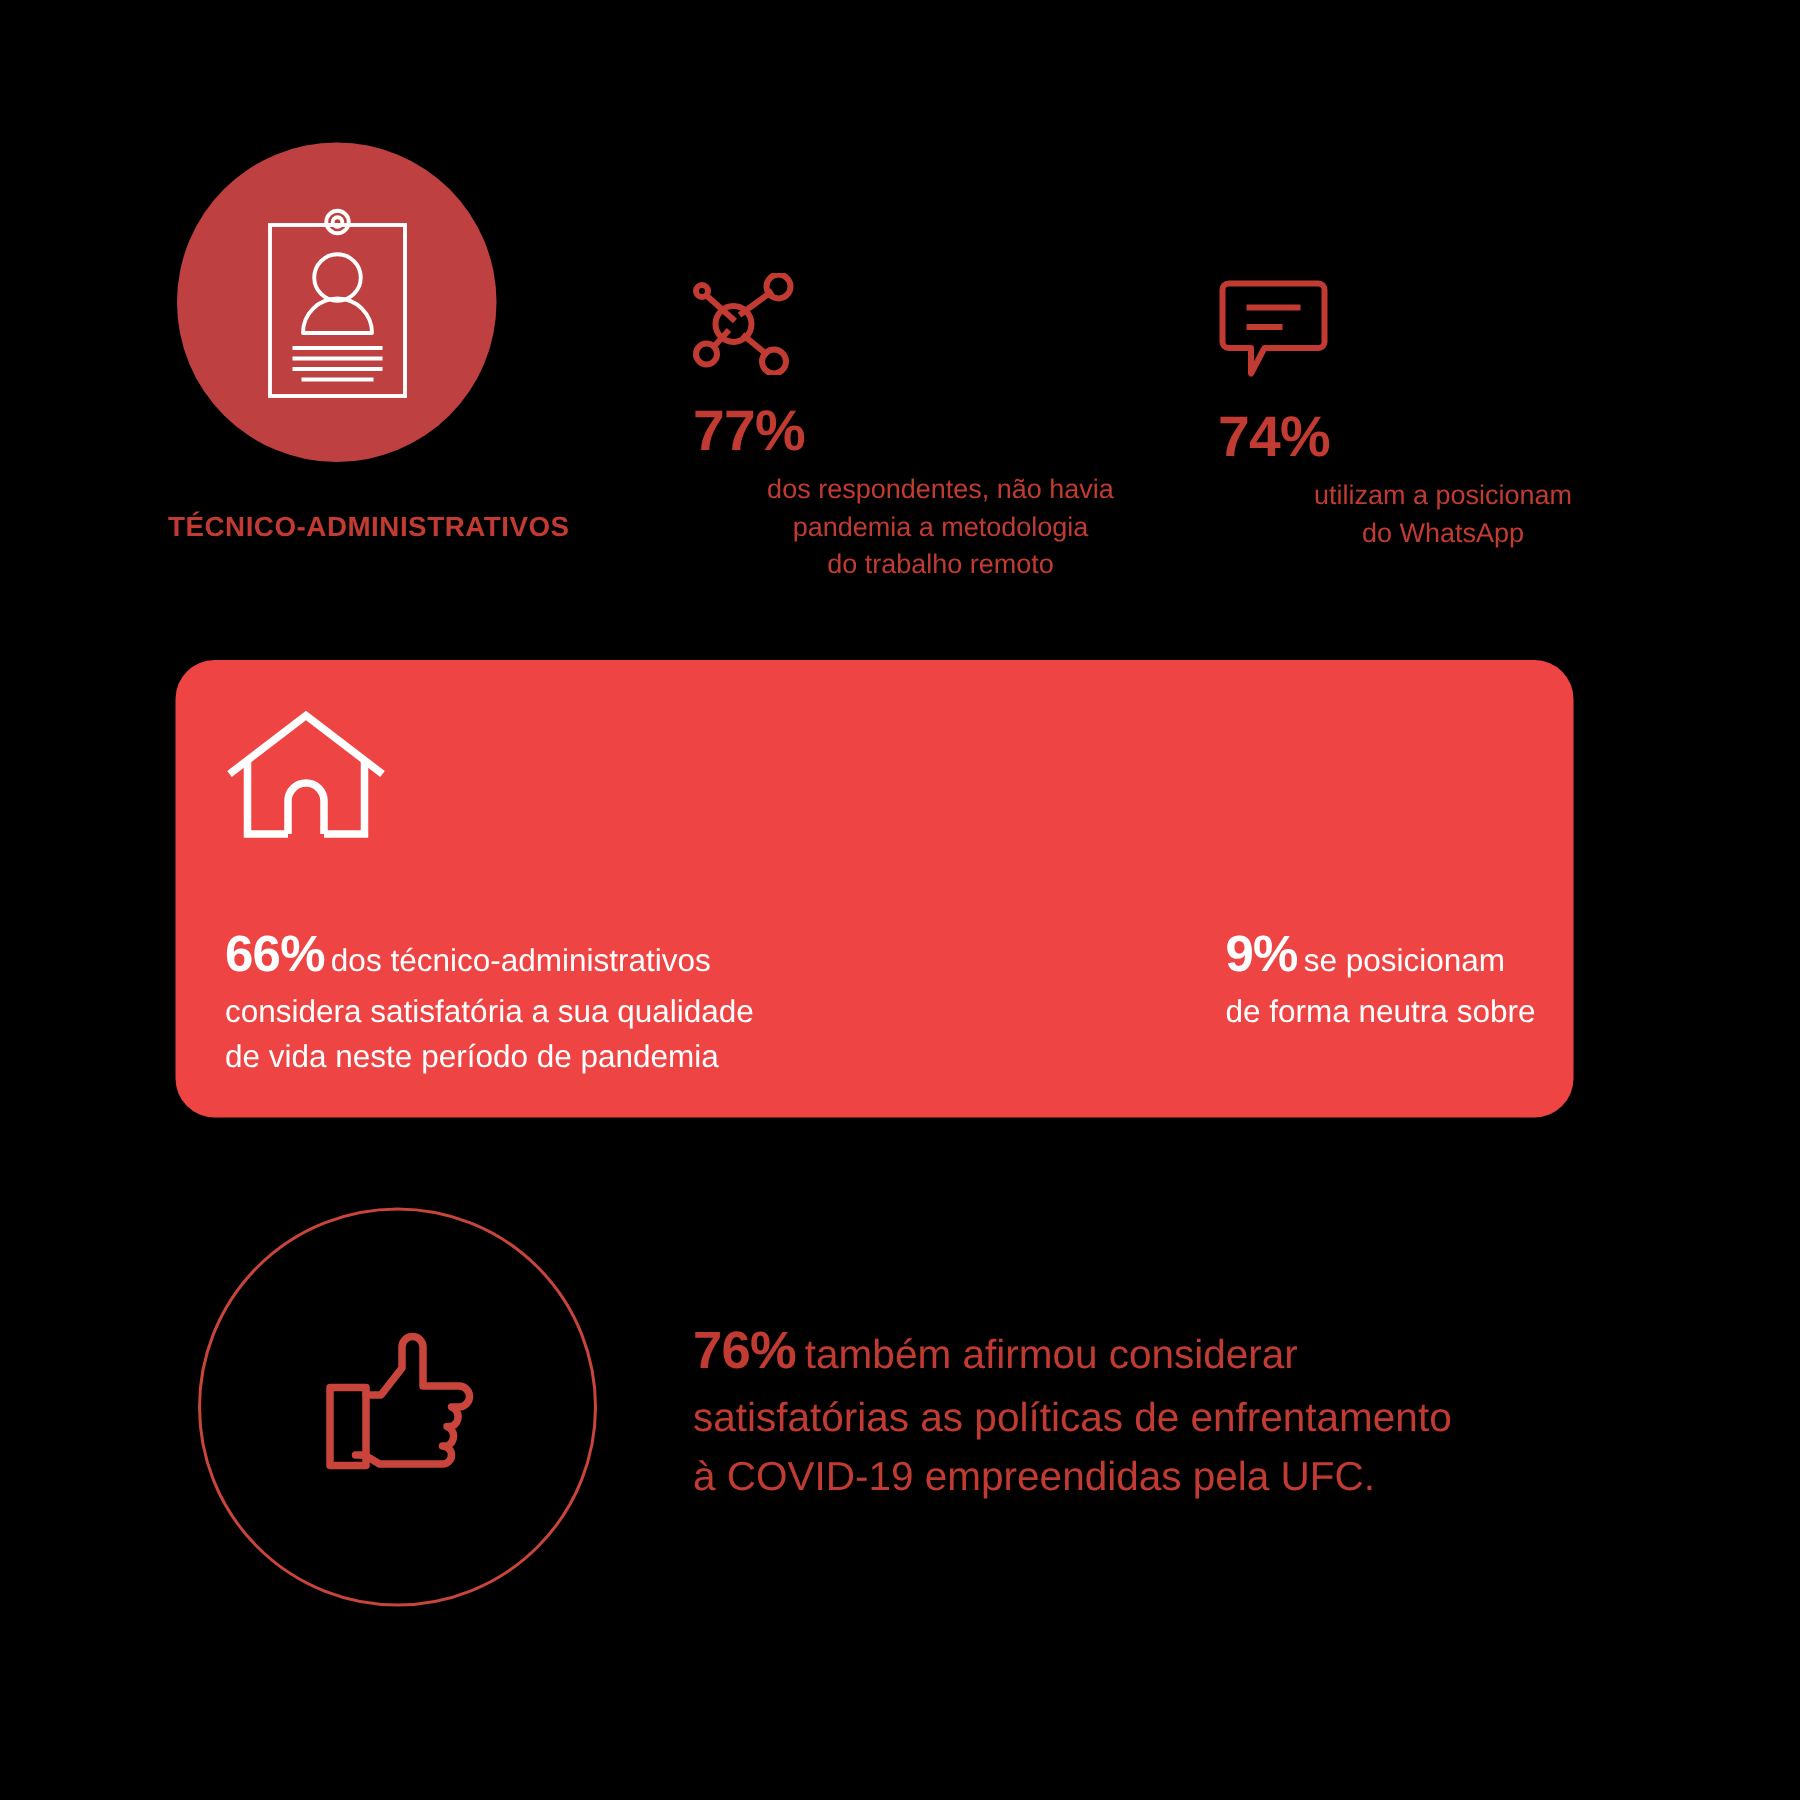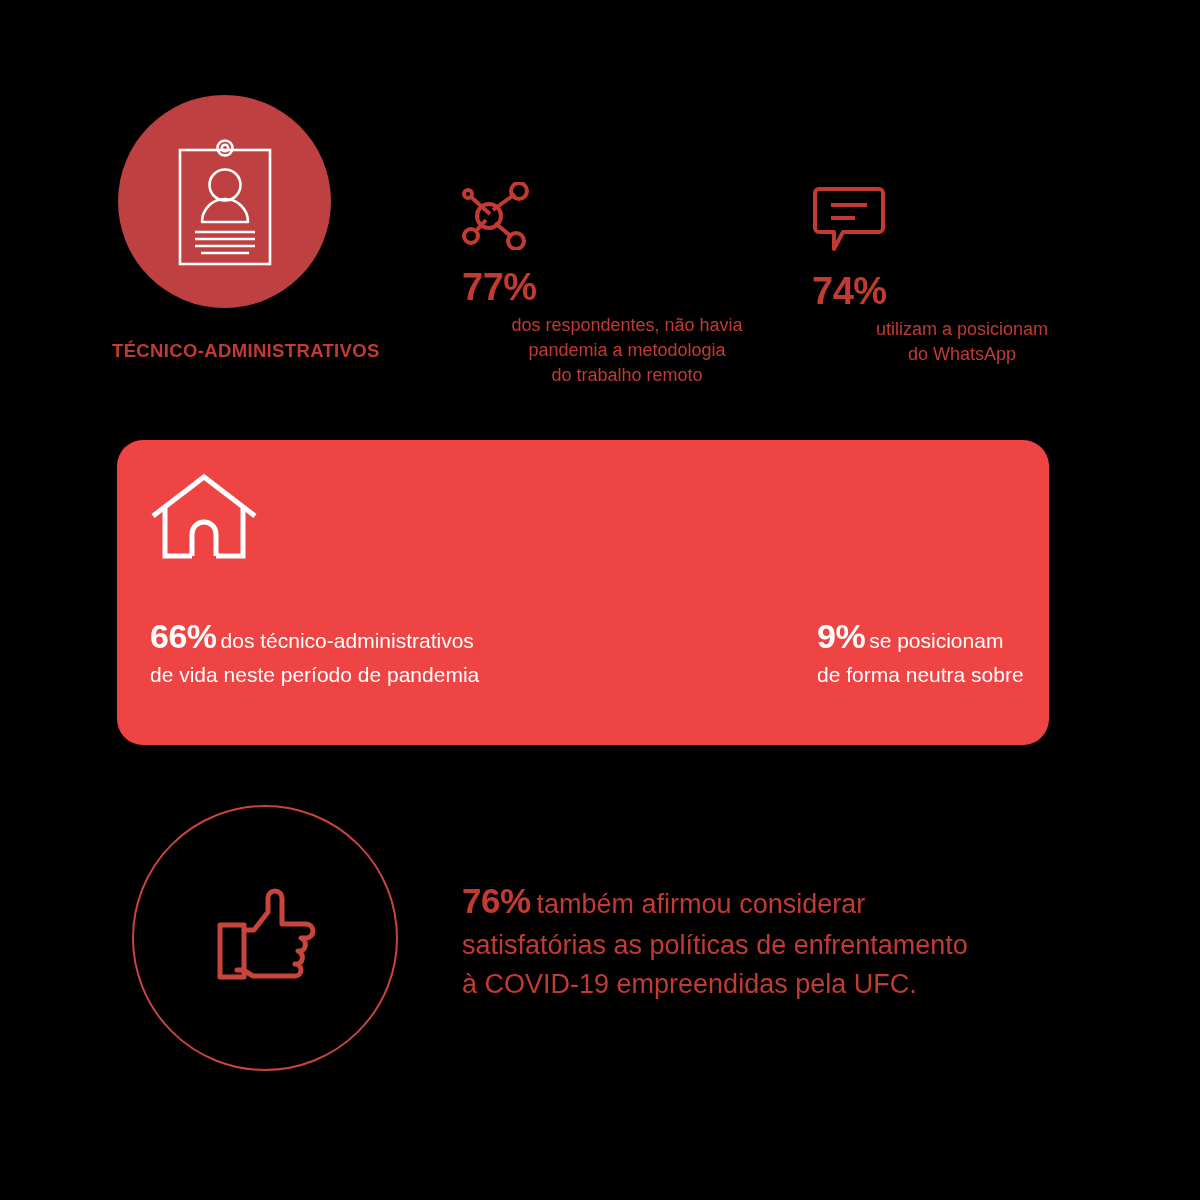--- a/index.html
+++ b/index.html
@@ -260,20 +260,21 @@
         <polyline points="93,36 93,84 66,84"></polyline>
 
         <path d="M42 84 v-22 a12 12 0 0 1 24 0 v22"></path>
       </svg>
     </span>
 
     <div class="panel-stat" id="panel-stat-quality">
       <p>
         <span class="big">66%</span><span>dos técnico-administrativos</span>
       </p>
+      <p>considera satisfatória a sua qualidade</p>
       <p>de vida neste período de pandemia</p>
     </div>
 
     <div class="panel-stat" id="panel-stat-neutral">
       <p>
         <span class="big">9%</span><span>se posicionam</span>
       </p>
       <p>de forma neutra sobre</p>
     </div>
 

